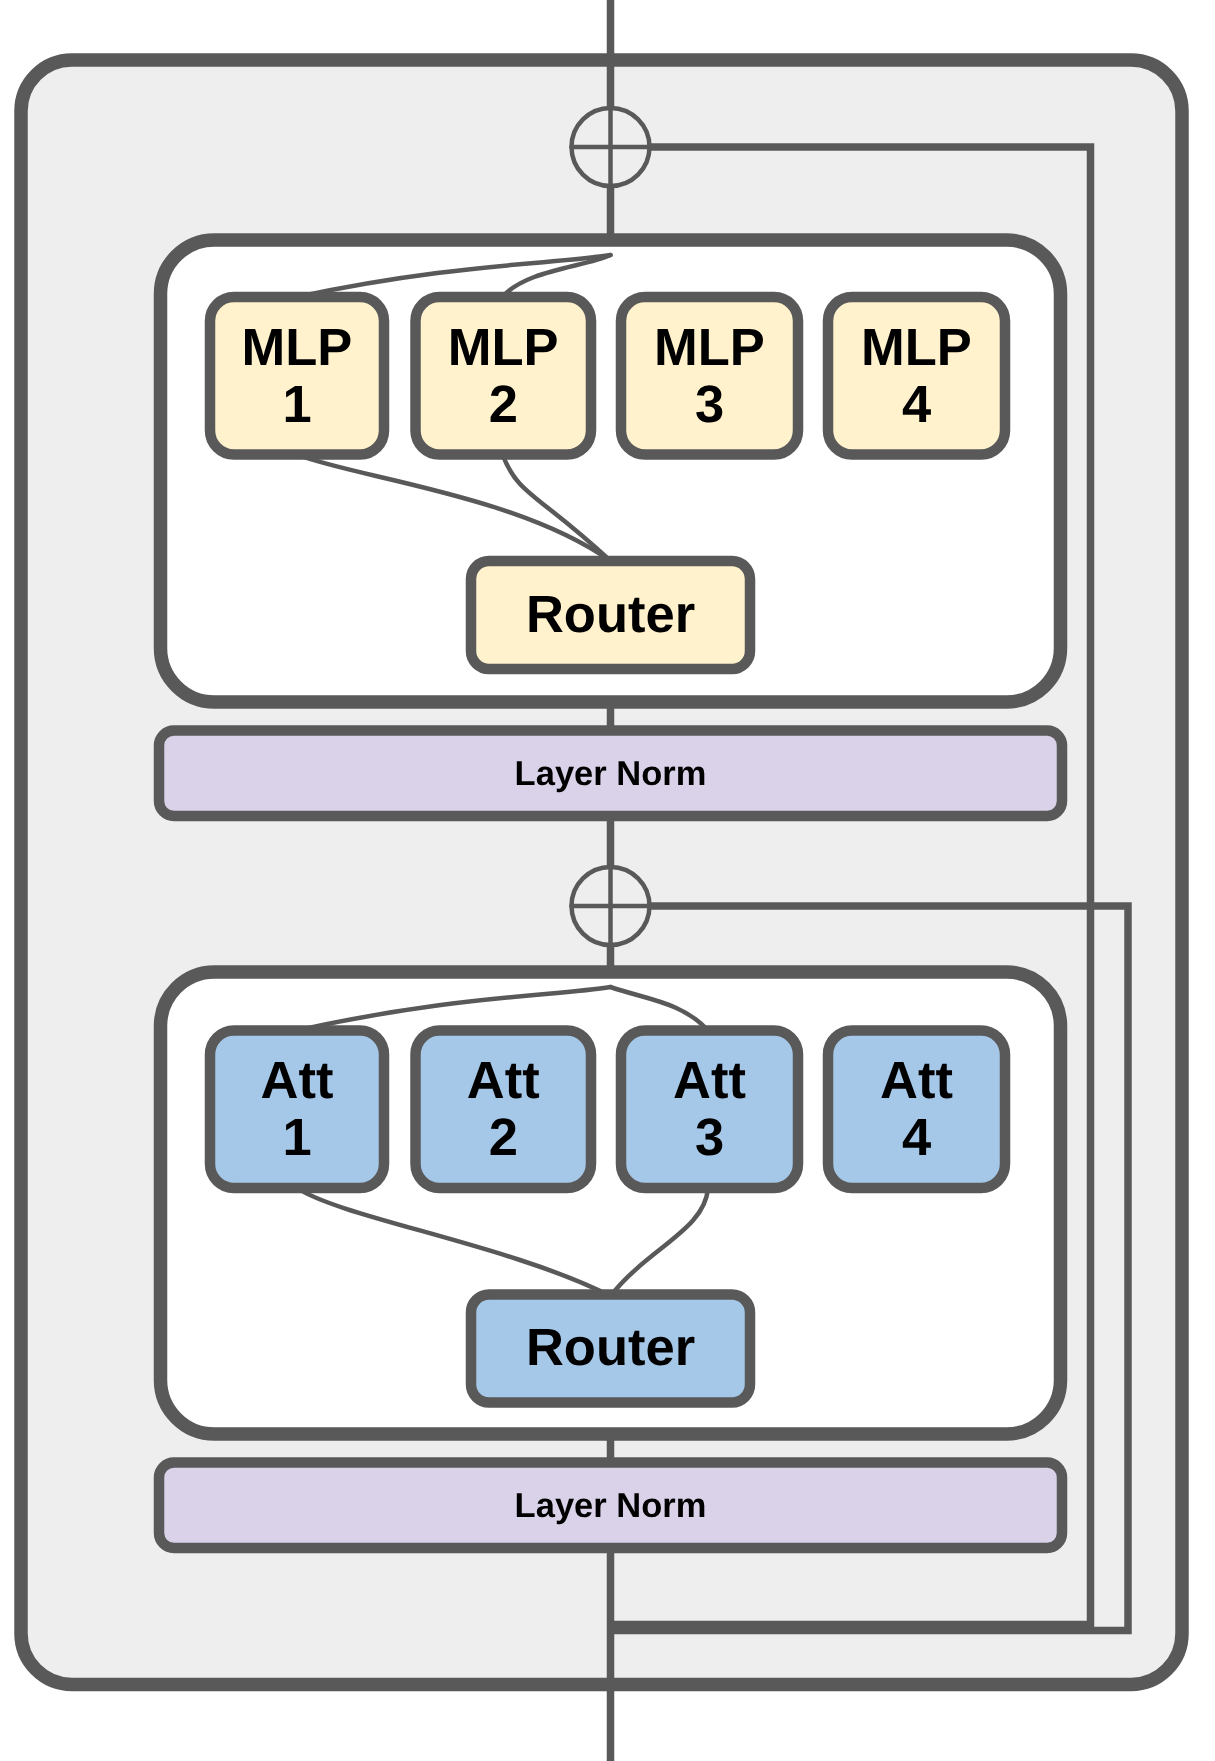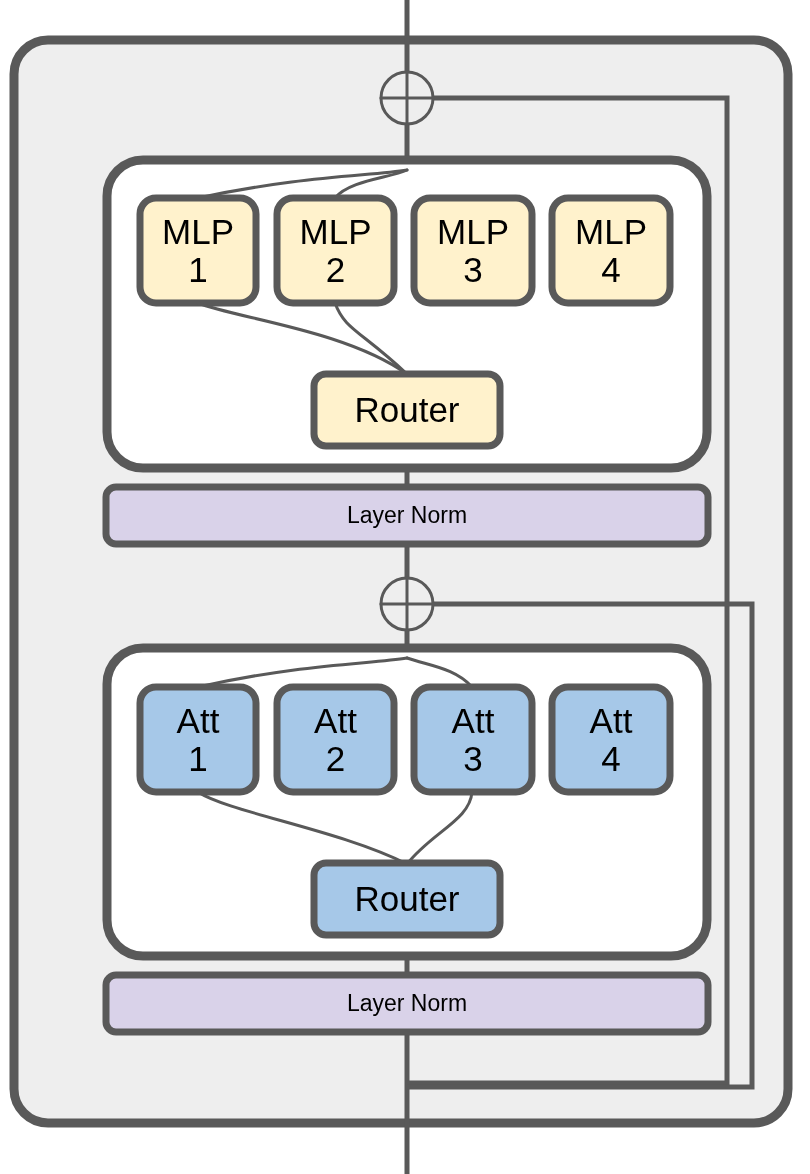--- a/index.html
+++ b/index.html
@@ -9,20 +9,21 @@
   .lbl{
     position:absolute;
     display:flex;
     align-items:center;
     justify-content:center;
     text-align:center;
     color:#000000;
     line-height:1.06;
     white-space:pre-line;
     pointer-events:none;
+    font-weight:bold;
     -webkit-font-smoothing:antialiased;
   }
   .expert-lbl{font-size:35px;}
   .router-lbl{font-size:35px;text-align:center;}
   .ln-lbl{font-size:23px;}
 </style>
 </head>
 <body>
 
 <div id="stage">

